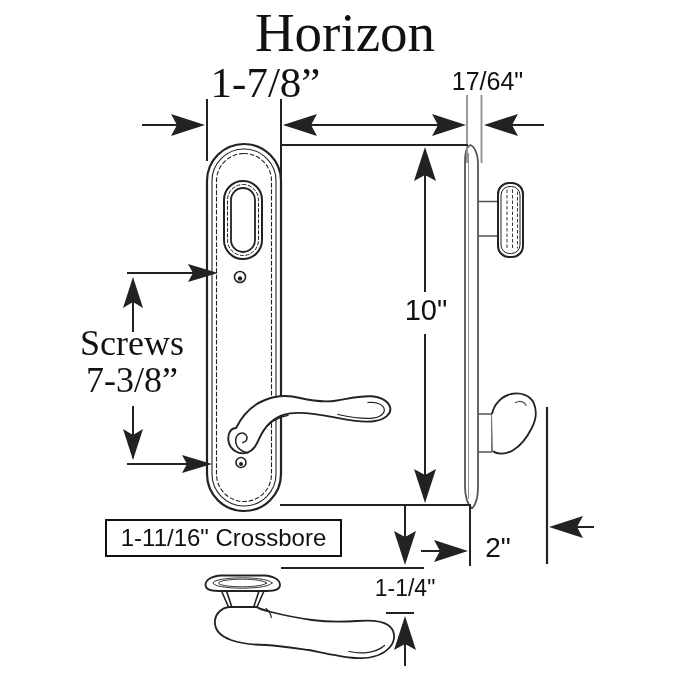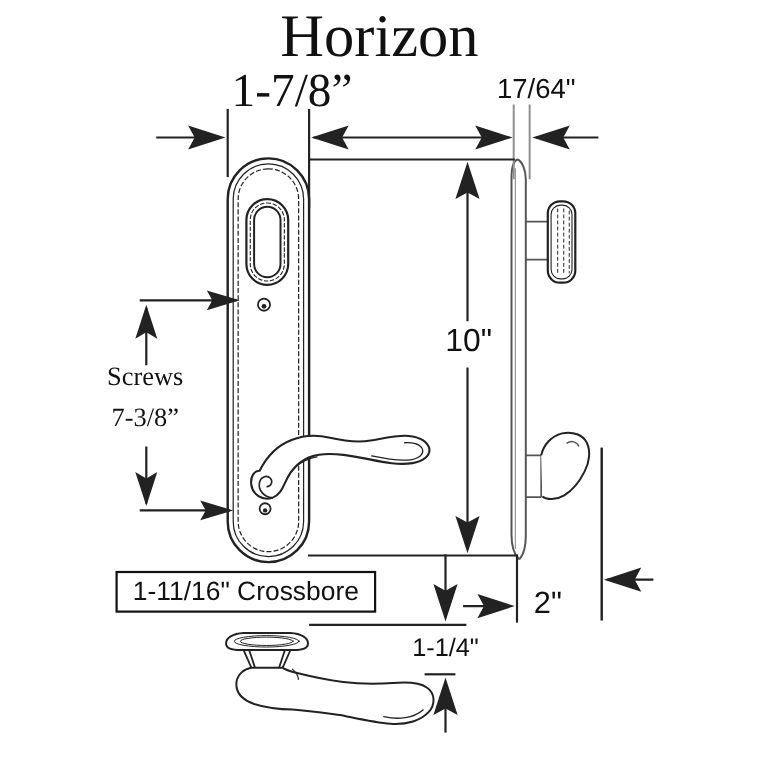--- a/index.html
+++ b/index.html
@@ -13,21 +13,21 @@
   #stage{position:relative;width:700px;height:700px;background:var(--background);overflow:hidden;
          font-family:"Liberation Sans","DejaVu Sans",sans-serif;color:var(--text);}
   #artwork{position:absolute;left:0;top:0;}
   .label{position:absolute;text-align:center;white-space:nowrap;color:var(--text);}
   .serif{font-family:"Liberation Serif","DejaVu Serif",serif;}
   .sans{font-family:"Liberation Sans","DejaVu Sans",sans-serif;}
   .title{left:195px;top:4px;width:300px;font-size:55px;line-height:58px;}
   .dim-plate-width{left:208px;top:58px;width:115px;font-size:43px;}
   .dim-thickness{left:445px;top:67px;width:85px;font-size:25px;}
   .dim-height{left:400px;top:294px;width:52px;font-size:29px;}
-  .dim-screws{left:68px;top:325px;width:128px;font-size:24px;line-height:37px;}
+  .dim-screws{left:68px;top:325px;width:128px;font-size:36px;line-height:37px;}
   .dim-projection{left:478px;top:532px;width:40px;font-size:28px;}
   .dim-offset{left:372px;top:575px;width:66px;font-size:23px;}
   .crossbore-box{position:absolute;left:105px;top:519px;width:237px;height:38px;
                  border:2.5px solid var(--text);box-sizing:border-box;
                  display:flex;align-items:center;justify-content:center;
                  font-size:24px;}
   
   .ln{stroke:var(--line);fill:none;stroke-linecap:square;}
   .lnf{stroke:var(--line);fill:var(--background);}
   .arrow{fill:var(--line);stroke:none;}

